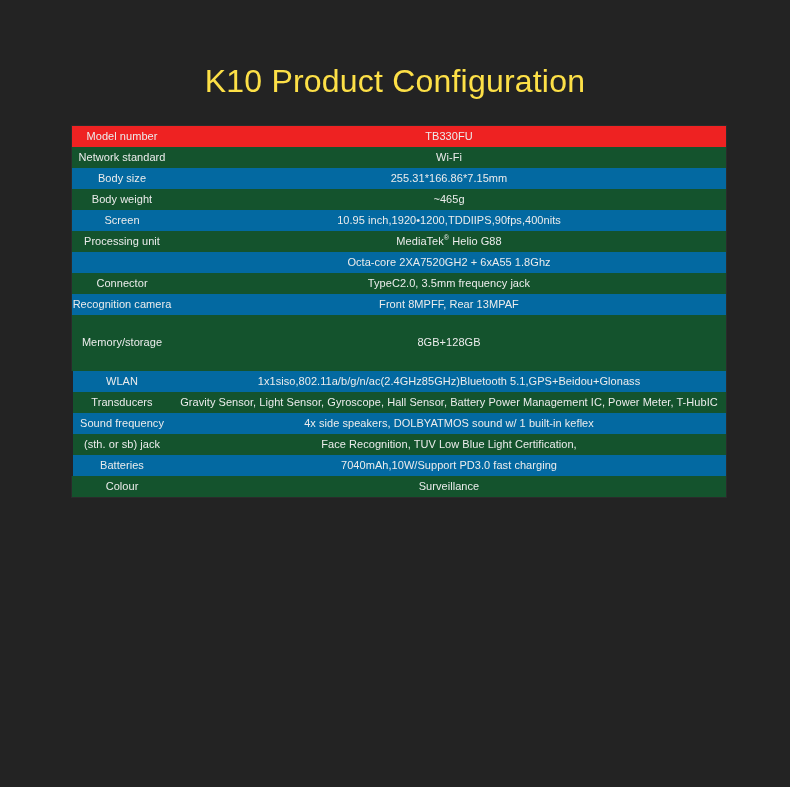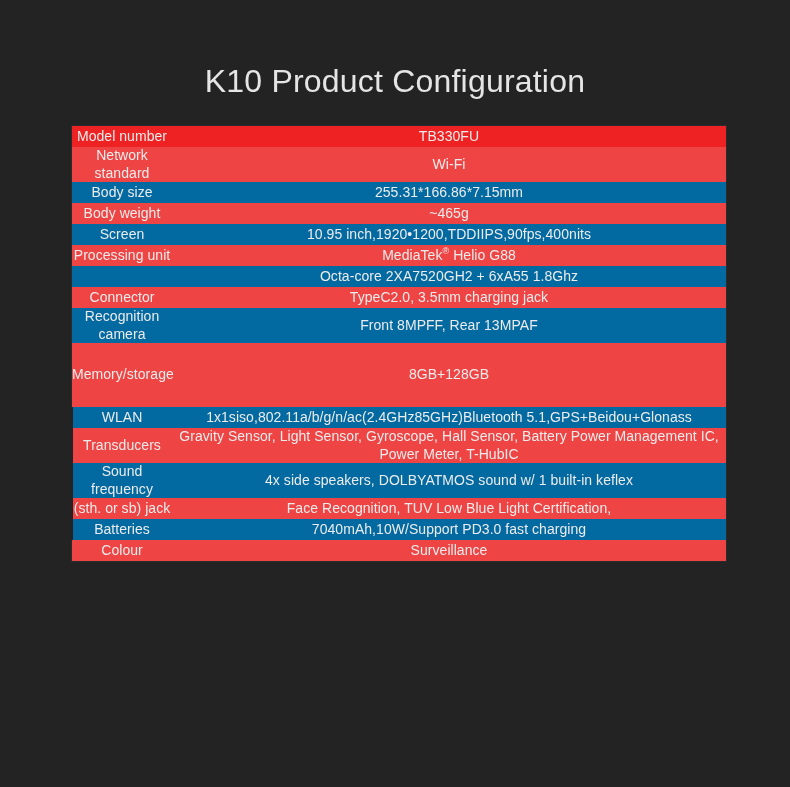--- a/index.html
+++ b/index.html
@@ -15,21 +15,21 @@
     overflow: hidden;
     position: relative;
   }
 
   #page-title {
     position: absolute;
     left: 0;
     top: 60px;
     width: 790px;
     text-align: center;
-    color: #e5e5e5;
+    color: #fde047;
     font-size: 32px;
     font-weight: 400;
     letter-spacing: 0.2px;
     line-height: 42px;
     white-space: nowrap;
   }
 
   #spec-table {
     position: absolute;
     left: 72px;
@@ -43,52 +43,52 @@
   #spec-table col.c-label { width: 100px; }
   #spec-table col.c-value { width: 554px; }
 
   #spec-table tr { }
 
   #spec-table td {
     padding: 0;
     margin: 0;
     vertical-align: middle;
     color: #ececec;
-    font-size: 14px;
+    font-size: 11px;
     line-height: 1.25;
     font-weight: 400;
     text-align: center;
     border: none;
     letter-spacing: 0.05px;
   }
 
   
   tr.tint-red td   { background: #ee2222; }
-  tr.tint-plum td  { background: #ef4444; }
+  tr.tint-plum td  { background: #14532d; }
   tr.tint-dark td  { background: #0369a1; }
 
   
   tr.tint-red td.lbl {
     text-align: left;
     padding-left: 8px;
     font-size: 11.5px;
     color: #ffffff;
   }
 
   
   tr.has-divider td.lbl {
     box-shadow: 1px 0 0 #232225 inset, -1px 0 0 #232225;
   }
 
   
   td.small { font-size: 9.5px; color: #e2dde0; }
 
   
   tr.h-std td      { height: 21px; }
-  tr.h-tall td     { height: 64px; }
+  tr.h-tall td     { height: 56px; }
 
   sup { font-size: 0.65em; vertical-align: super; line-height: 0; }
 </style>
 </head>
 <body style="background: rgb(35, 35, 35);">
 
 <div id="page-title">K10 Product Configuration</div>
 
 <table id="spec-table">
   <colgroup>
@@ -119,21 +119,21 @@
       <tr class="tint-plum h-std">
         <td class="lbl">Processing unit</td>
         <td class="val">MediaTek<sup>®</sup> Helio G88</td>
       </tr>
       <tr class="tint-dark h-std">
         <td class="lbl"></td>
         <td class="val">Octa-core 2XA7520GH2 + 6xA55 1.8Ghz</td>
       </tr>
       <tr class="tint-plum h-std">
         <td class="lbl">Connector</td>
-        <td class="val">TypeC2.0,  3.5mm charging jack</td>
+        <td class="val">TypeC2.0,  3.5mm frequency jack</td>
       </tr>
       <tr class="tint-dark h-std">
         <td class="lbl">Recognition camera</td>
         <td class="val">Front 8MPFF, Rear 13MPAF</td>
       </tr>
       <tr class="tint-plum h-tall">
         <td class="lbl">Memory/storage</td>
         <td class="val">8GB+128GB</td>
       </tr>
       <tr class="tint-dark h-std has-divider">

